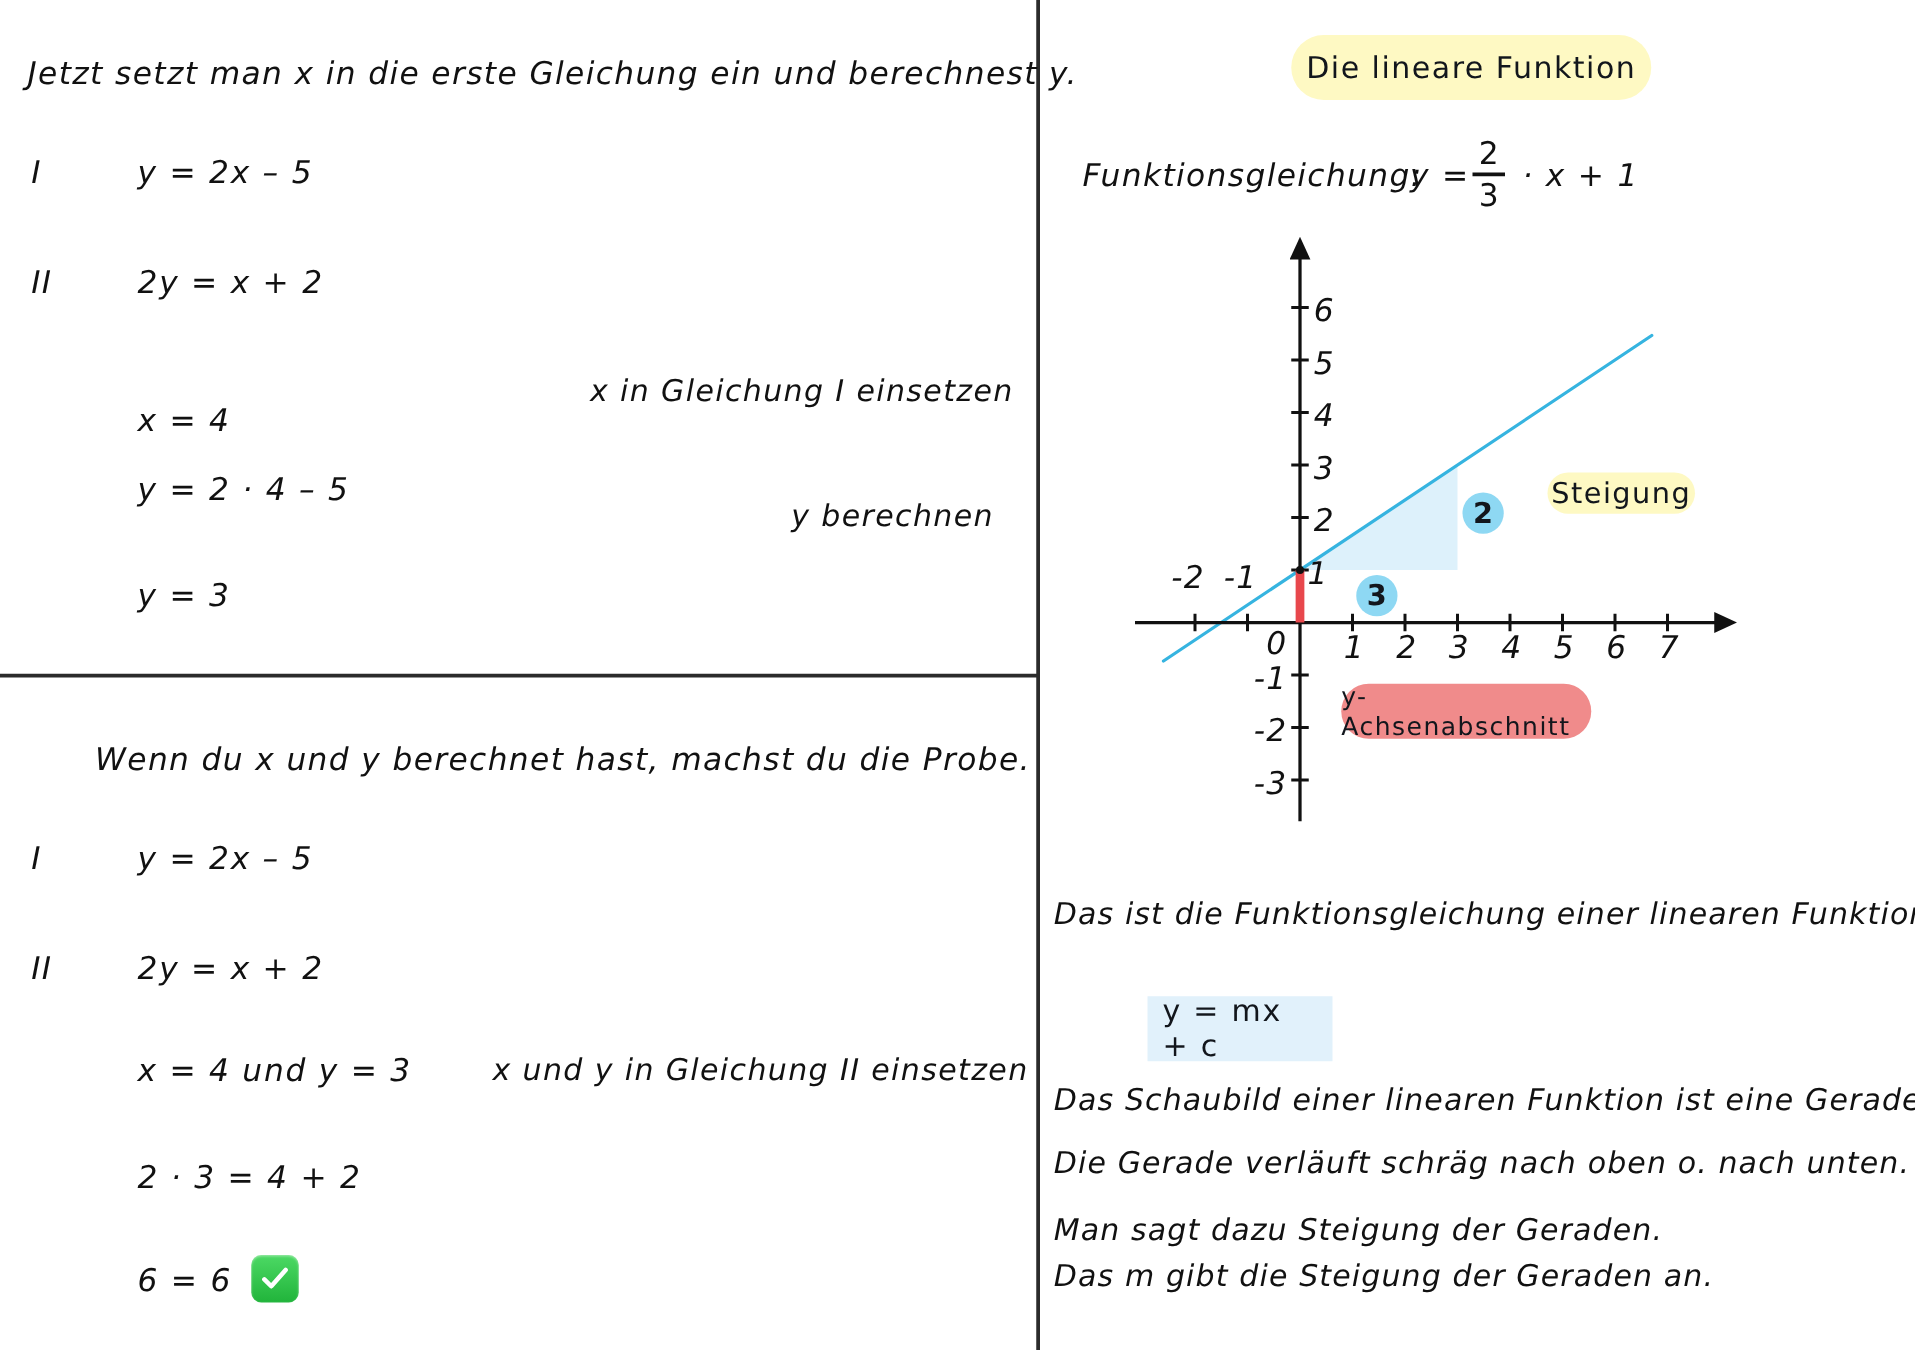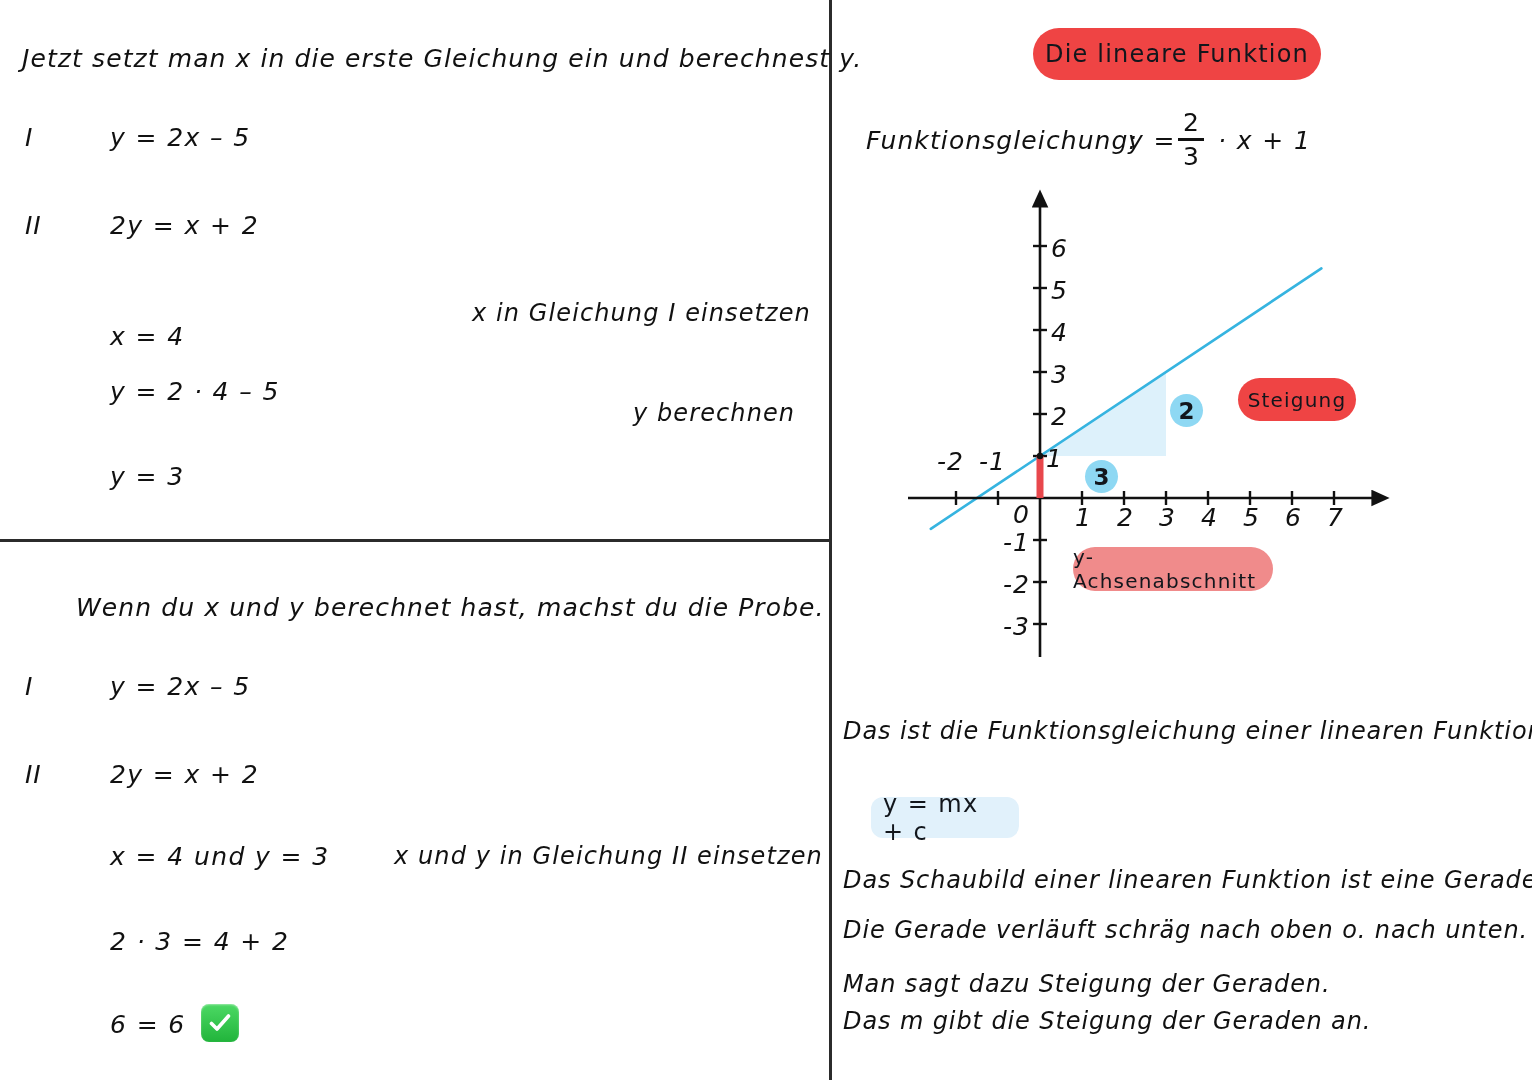--- a/index.html
+++ b/index.html
@@ -73,21 +73,21 @@
     position: absolute;
     display: flex;
     align-items: center;
     justify-content: center;
     border-radius: 999px;
     font-size: 24px;
     letter-spacing: 1.2px;
     color: #12161c;
     box-sizing: border-box;
   }
-  .pill-blue { background: #ef4444; }
+  .pill-blue { background: #fef9c3; }
   .pill-red  { background: #f08b8b; }
 
   .badge-circle {
     position: absolute;
     display: flex;
     align-items: center;
     justify-content: center;
     border-radius: 50%;
     background: #8ed8f3;
     color: #12161c;
@@ -269,27 +269,27 @@
   <div class="hw hw-num" style="left:1051px; top:360px;">3</div>
   <div class="hw hw-num" style="left:1051px; top:402px;">2</div>
   <div class="hw hw-num" style="left:1046px; top:444px;">1</div>
   <div class="hw hw-num" style="left:1003px; top:528px;">-1</div>
   <div class="hw hw-num" style="left:1003px; top:570px;">-2</div>
   <div class="hw hw-num" style="left:1003px; top:612px;">-3</div>
 
   <div class="badge-circle" style="left:1170px; top:394px; width:33px; height:33px;">2</div>
   <div class="badge-circle" style="left:1085px; top:460px; width:33px; height:33px;">3</div>
 
-  <div class="pill pill-blue" style="left:1238px; top:378px; width:118px; height:43px; font-size:20px;">Steigung</div>
+  <div class="pill pill-blue" style="left:1238px; top:378px; width:118px; height:33px; font-size:23px;">Steigung</div>
 
   <div class="pill pill-red" style="left:1073px; top:547px; width:200px; height:44px; font-size:20px;">y-Achsenabschnitt</div>
 
   <div class="hw hw-body" style="left:843px; top:717px;">Das ist die Funktionsgleichung einer linearen Funktion</div>
 
-  <div class="hl-box" style="left:871px; top:797px; width:148px; height:41px;border-radius:12px;">y = mx + c</div>
+  <div class="hl-box" style="left:918px; top:797px; width:148px; height:52px;">y = mx + c</div>
 
   <div class="hw hw-body" style="left:843px; top:866px;">Das Schaubild einer linearen Funktion ist eine Gerade.</div>
   <div class="hw hw-body" style="left:843px; top:916px;">Die Gerade verläuft schräg nach oben o. nach unten.</div>
 
   <div class="hw hw-body" style="left:843px; top:970px;">Man sagt dazu Steigung der Geraden.</div>
   <div class="hw hw-body" style="left:843px; top:1007px;">Das m gibt die Steigung der Geraden an.</div>
 
 </div>
 
 </body></html>

